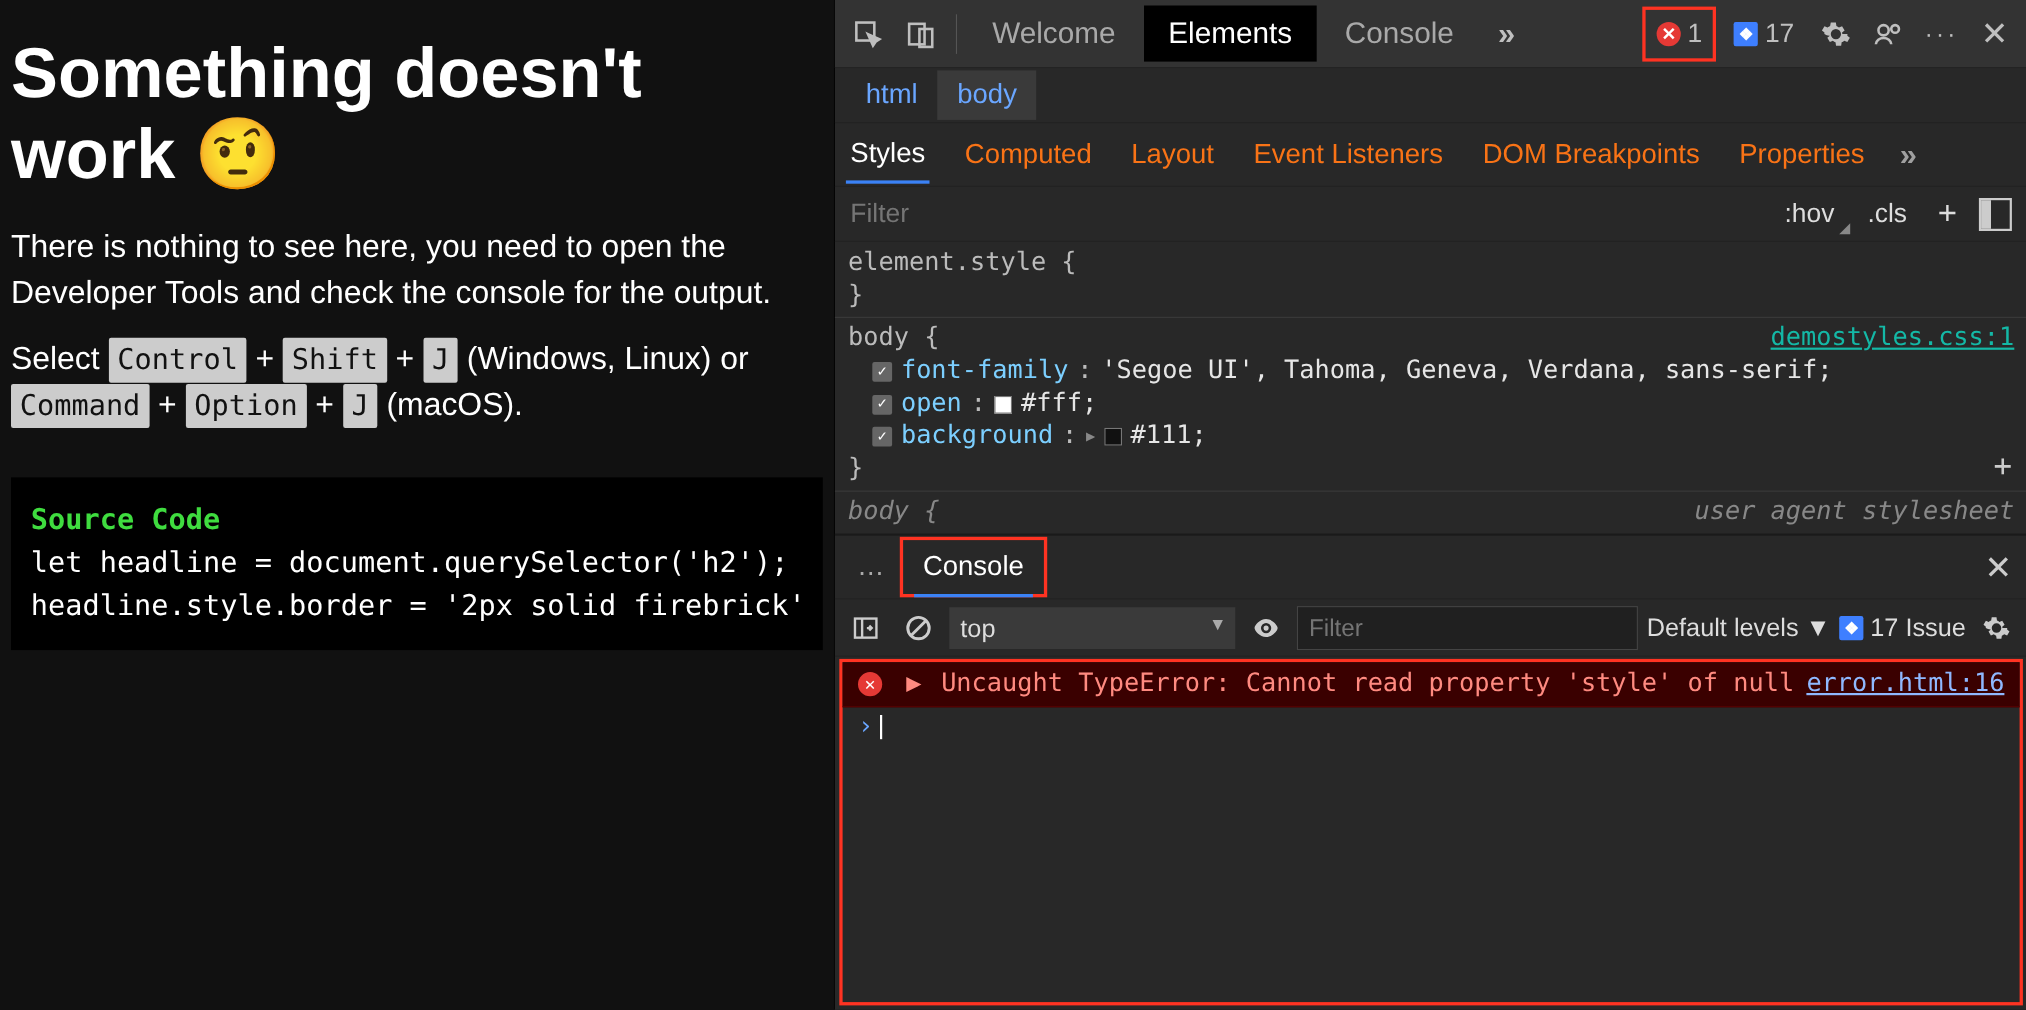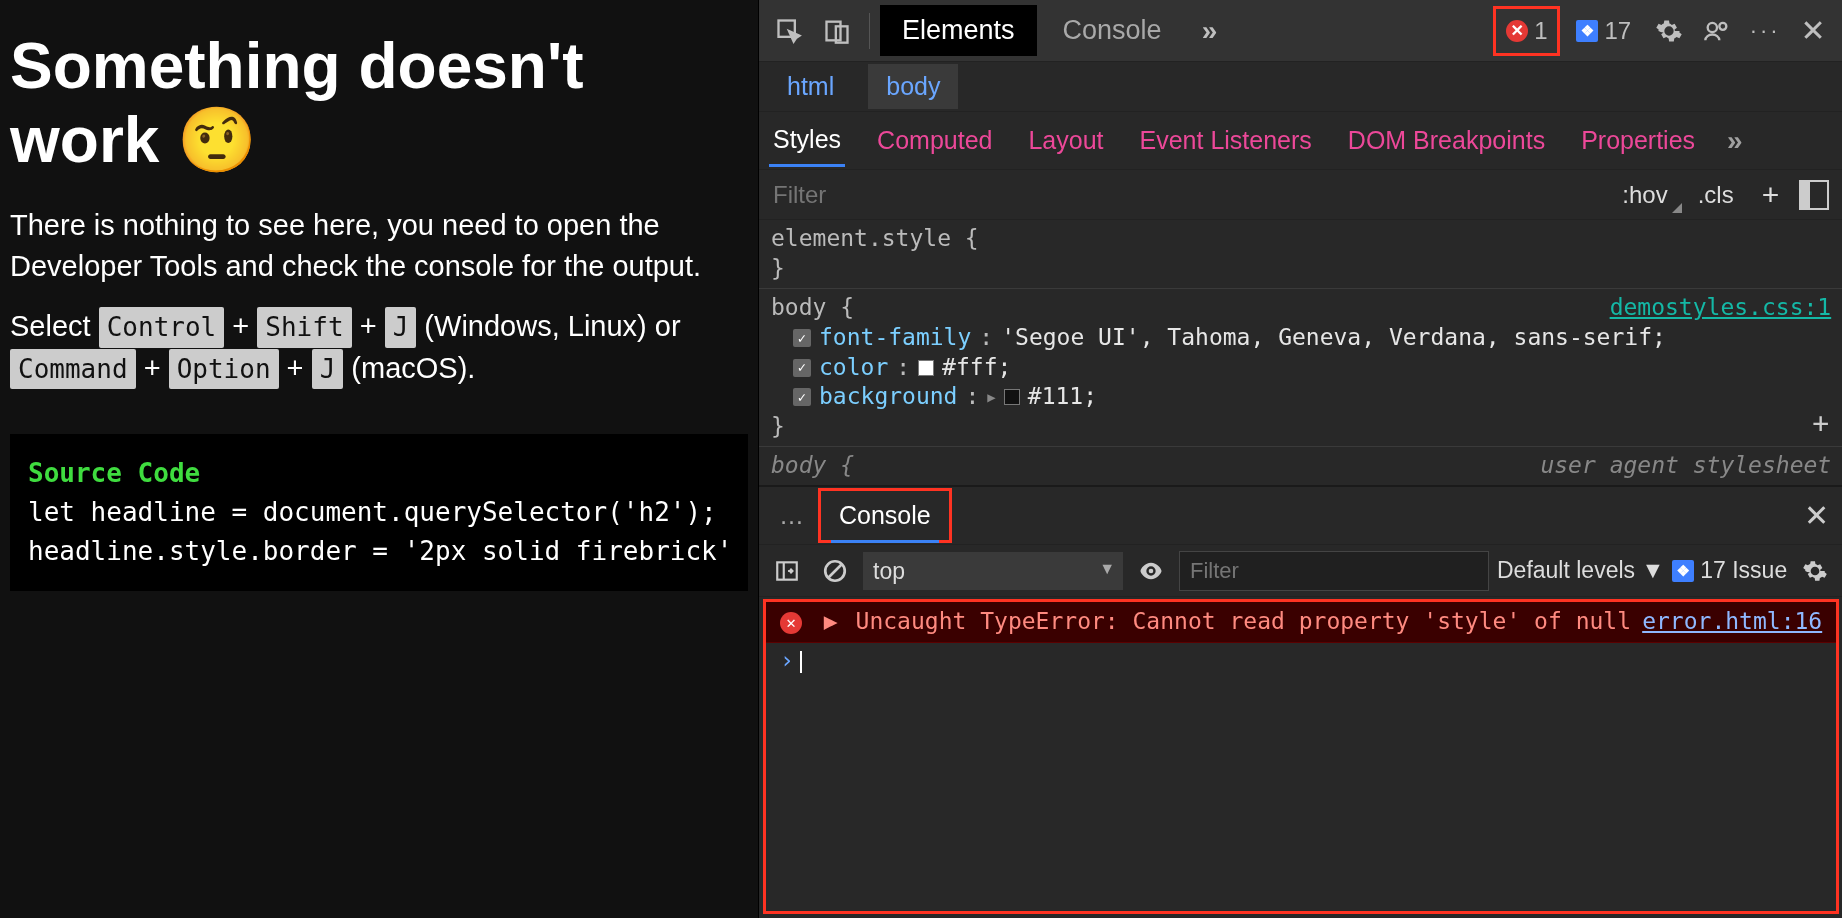--- a/index.html
+++ b/index.html
@@ -107,34 +107,34 @@
     display:inline-flex;align-items:center;justify-content:center;
     color:#fff;font-size:15px;font-weight:bold;border-radius:2px;
   }
 
   
   .dt-crumb {
     display:flex;align-items:center;
     height:50px;
     border-bottom:1px solid #222;
     padding-left:10px;
-    gap:16px;
+    gap:0;
     font-size:25px;
   }
   .dt-crumb span { padding:8px 18px; color:#6aa6ff; cursor:pointer;}
   .dt-crumb span.sel { background:#3a3a3a; }
 
   
   .dt-subtabs {
     display:flex;align-items:center;height:58px;
     border-bottom:1px solid #222;
     padding:0 10px;gap:28px;
     font-size:25px;
   }
-  .dt-subtabs .stab { color:#ec4899; cursor:pointer; padding:10px 4px;}
+  .dt-subtabs .stab { color:#f97316; cursor:pointer; padding:10px 4px;}
   .dt-subtabs .stab.active { color:#fff; border-bottom:3px solid #3b82f6;}
   .dt-subtabs .stab-more { color:#a0a0a0; cursor:pointer; font-weight:bold; font-size:28px;}
 
   
   .dt-filter {
     display:flex;align-items:center;height:50px;
     border-bottom:1px solid #222;
     font-size:24px;color:#888;
   }
   .dt-filter input {
@@ -272,20 +272,21 @@
           <path d="M12 12 l9 4 -3 2 -2 3 z" fill="#bfbfbf"></path>
         </svg>
     </div>
     <div class="icon-btn">
       <svg width="28" height="28" viewBox="0 0 24 24" fill="none" stroke="#bfbfbf" stroke-width="2">
           <rect x="3" y="4" width="12" height="16"></rect>
           <rect x="11" y="8" width="10" height="14"></rect>
         </svg>
     </div>
     <div style="width:1px;height:36px;background:#555;margin:0 6px;"></div>
+    <div class="tab">Welcome</div>
     <div class="tab active">Elements</div>
     <div class="tab">Console</div>
     <div class="icon-btn" style="font-weight:bold;font-size:28px;">»</div>
     <div class="spacer"></div>
     <div class="badge-group red-hl">
       <span class="err-dot">✕</span>
       <span>1</span>
     </div>
     <div class="badge-group">
       <span class="msg-icon">❖</span>
@@ -339,21 +340,21 @@
       <span class="link">demostyles.css:1</span>
       <div class="sel">body {</div>
       <div class="decl">
         <span class="cb">✓</span>
         <span class="prop">font-family</span>
           <span class="colon">:</span>
         <span class="val">'Segoe UI', Tahoma, Geneva, Verdana, sans-serif;</span>
       </div>
       <div class="decl">
         <span class="cb">✓</span>
-        <span class="prop">color</span>
+        <span class="prop">open</span>
           <span class="colon">:</span>
         <span class="swatch" style="background:#fff"></span>
         <span class="val">#fff;</span>
       </div>
       <div class="decl">
         <span class="cb">✓</span>
         <span class="prop">background</span>
           <span class="colon">:</span>
         <span class="arrow">▶</span>
         <span class="swatch" style="background:#111"></span>

